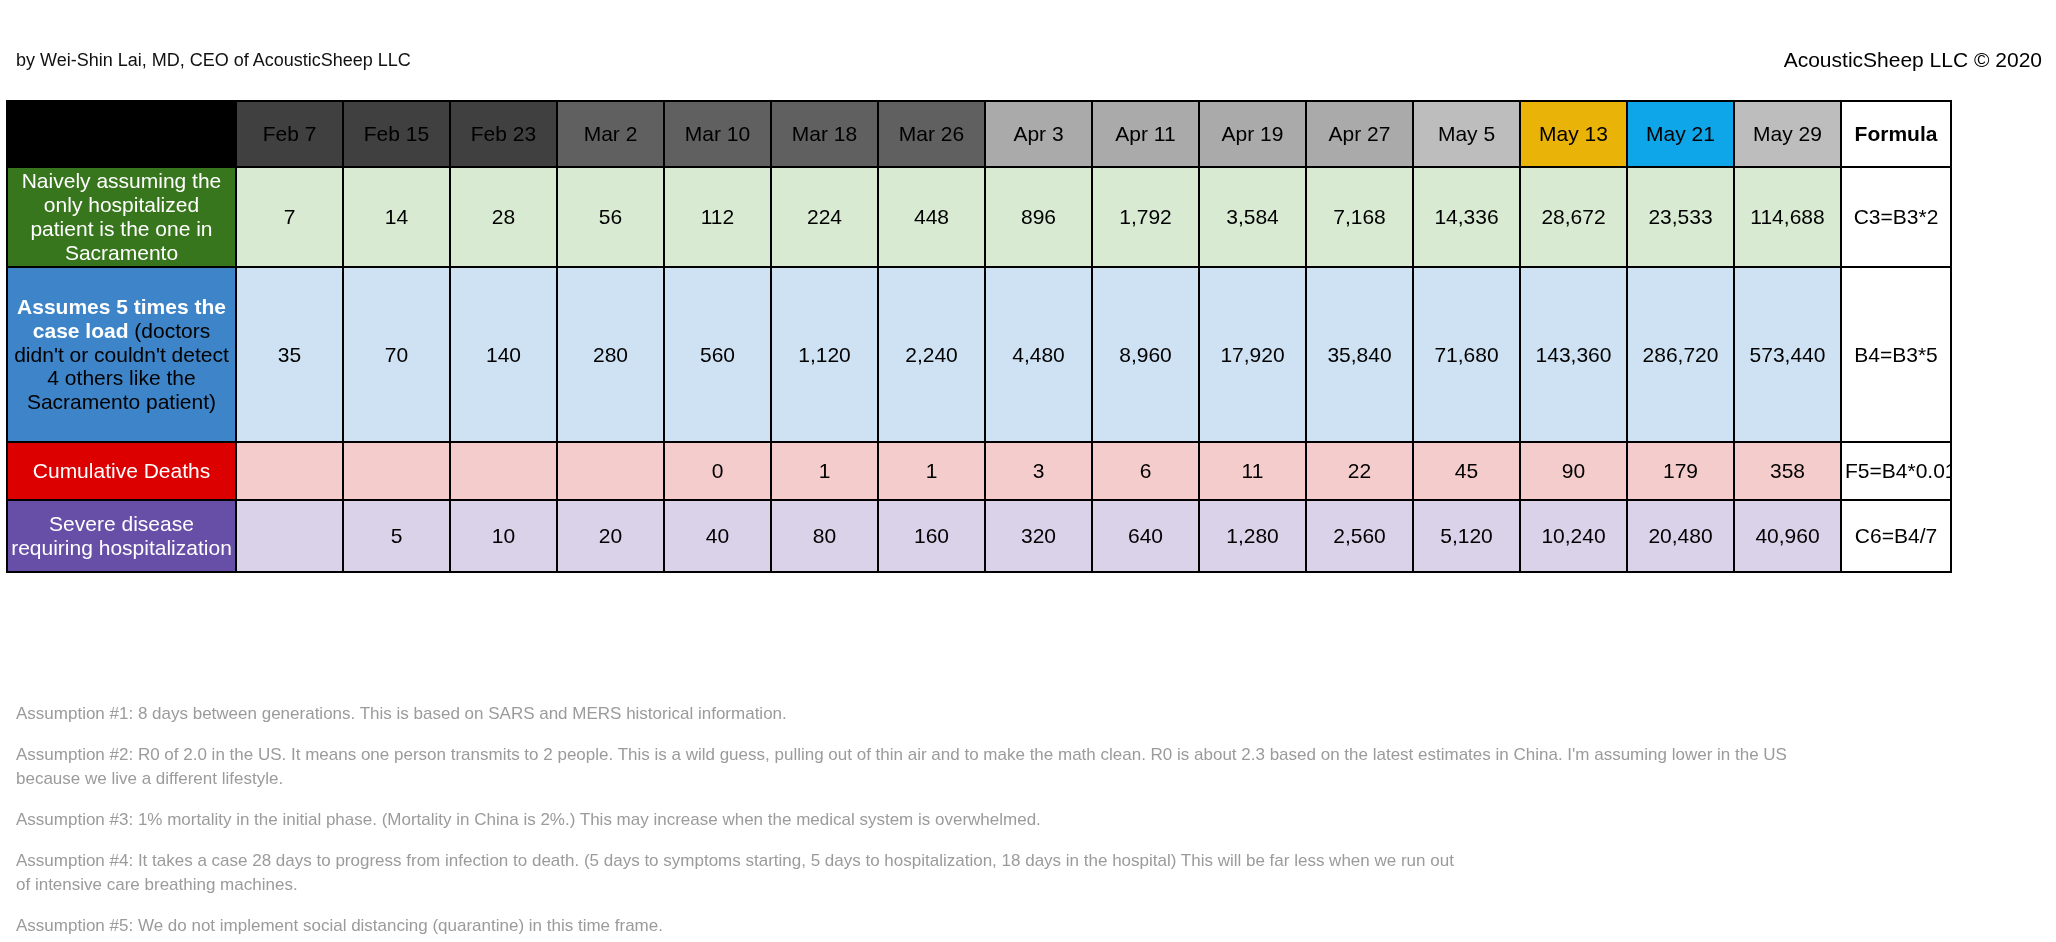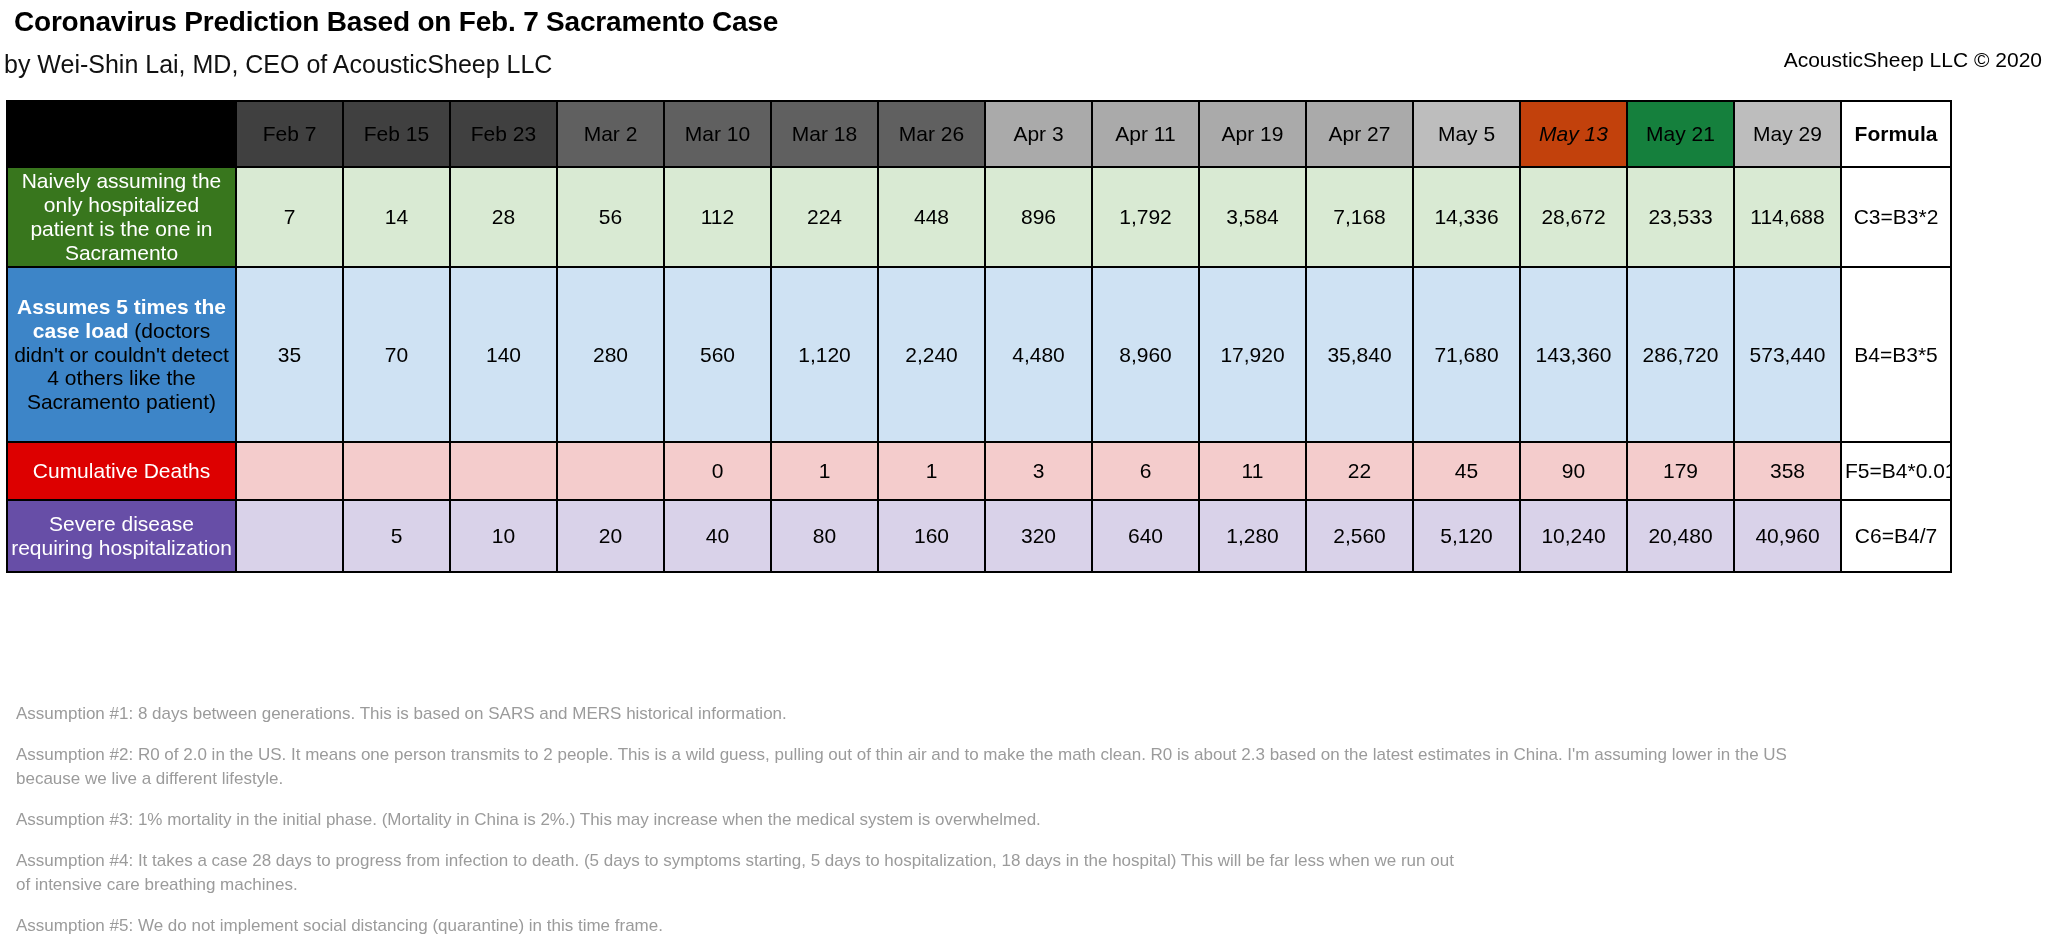--- a/index.html
+++ b/index.html
@@ -12,22 +12,22 @@
   }
   #root { position: relative; width: 2056px; height: 942px; }
 
   
   .title {
     position: absolute; left: 14px; top: 6px;
     font-size: 28px; font-weight: bold; color: #000;
     letter-spacing: -0.2px; white-space: nowrap;
   }
   .byline {
-    position: absolute; left: 4px; top: 50px;
-    font-size: 25px; color: #111; white-space: nowrap;
+    position: absolute; left: 16px; top: 50px;
+    font-size: 18px; color: #111; white-space: nowrap;
   }
   .copyright {
     position: absolute; right: 14px; top: 48px;
     font-size: 21px; color: #000; white-space: nowrap;
   }
 
   
   .table-wrap {
     position: absolute; left: 6px; top: 100px;
     width: 1946px;
@@ -114,43 +114,42 @@
     max-width: 1930px;
   }
   .note.wide { max-width: 1800px; }
   .note.wide2 { max-width: 1450px; }
 </style>
 </head>
 <body>
 
 <div id="root">
 
-  <div class="title">Coronavirus Prediction Based on Feb. 7 Sacramento Case</div>
   <div class="byline">by Wei-Shin Lai, MD, CEO of AcousticSheep LLC</div>
   <div class="copyright">AcousticSheep LLC © 2020</div>
 
   <div class="table-wrap">
     <table class="grid">
       <tbody id="table-body">
           <tr>
             <td class="hdr-label">Week Starting</td>
             <td class="wk" style="background: rgb(64, 64, 64);">Feb 7</td>
             <td class="wk" style="background: rgb(64, 64, 64);">Feb 15</td>
             <td class="wk" style="background: rgb(64, 64, 64);">Feb 23</td>
             <td class="wk" style="background: rgb(96, 96, 96);">Mar 2</td>
             <td class="wk" style="background: rgb(96, 96, 96);">Mar 10</td>
             <td class="wk" style="background: rgb(96, 96, 96);">Mar 18</td>
             <td class="wk" style="background: rgb(96, 96, 96);">Mar 26</td>
             <td class="wk" style="background: rgb(170, 170, 170);">Apr 3</td>
             <td class="wk" style="background: rgb(170, 170, 170);">Apr 11</td>
             <td class="wk" style="background: rgb(170, 170, 170);">Apr 19</td>
             <td class="wk" style="background: rgb(170, 170, 170);">Apr 27</td>
             <td class="wk" style="background: rgb(189, 189, 189);">May 5</td>
-            <td class="wk" style="background: #c2410c; font-style: italic;">May 13</td>
-            <td class="wk" style="background: #15803d;">May 21</td>
+            <td class="wk" style="background: #eab308;">May 13</td>
+            <td class="wk" style="background: #0ea5e9;">May 21</td>
             <td class="wk" style="background: rgb(189, 189, 189);">May 29</td>
             <td class="formula-hdr">Formula</td>
           </tr>
           <tr class="r-green">
             <td class="rowlabel" style="background: rgb(56, 118, 29); color: rgb(255, 255, 255); margin-top: 36px;">Naively assuming the only hospitalized patient is the one in Sacramento</td>
             <td style="background: rgb(217, 234, 211);">7</td>
             <td style="background: rgb(217, 234, 211);">14</td>
             <td style="background: rgb(217, 234, 211);">28</td>
             <td style="background: rgb(217, 234, 211);">56</td>
             <td style="background: rgb(217, 234, 211);">112</td>

